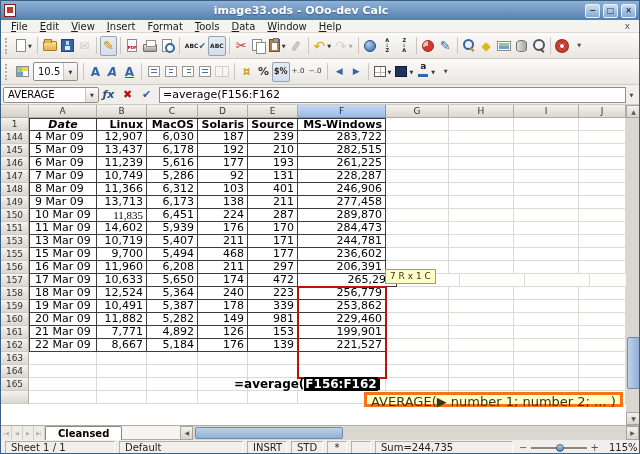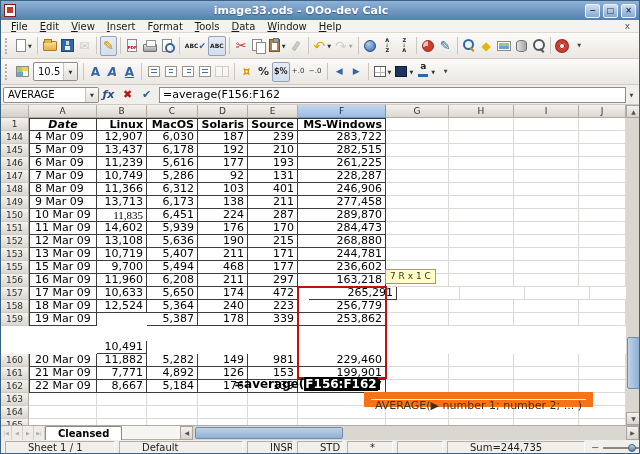--- a/index.html
+++ b/index.html
@@ -133,21 +133,21 @@
 
   .redbox { position:absolute; left:296px; top:181px; width:90px; height:93px;
     border:2px solid #c01010; pointer-events:none; }
   .tip7 { position:absolute; left:384px; top:164px; height:15px; background:#ffffc8;
     border:1px solid #a79e58; font-size:9px; line-height:12px; padding:0 4px; color:#3a3418; white-space:nowrap; }
   .editline { position:absolute; left:233px; top:273px; height:13px; font-size:12px; line-height:13px;
     font-weight:bold; white-space:nowrap; }
   .editline .sel { background:#000; color:#fff; padding:0 1px; }
   .editline .caret { display:inline-block; width:2px; height:11px; background:#000; vertical-align:middle; }
   .functip { position:absolute; left:363px; top:287px; height:15px; background:#ffffc8;
-    border:7px solid #f97316; font-size:11px; line-height:13px; padding:0 4px; color:#3a3418; white-space:nowrap; }
+    border:3px solid #f97316; font-size:13px; line-height:13px; padding:0 4px; color:#3a3418; white-space:nowrap; }
 
   
   .vscroll { position:absolute; top:104px; left:625px; width:15px; height:320px; background:#dad6d0; }
   .sbtn { position:absolute; width:15px; height:13px; background:linear-gradient(#f4f2ee,#d8d4cd);
     border:1px solid #aaa49c; font-size:6px; line-height:11px; text-align:center; color:#555; }
   .vthumb { position:absolute; left:1px; width:13px; top:232px; height:52px; border:1px solid #6f8cab;
     border-radius:2px; background:linear-gradient(90deg,#bed1e8,#8fb0d4); }
   .tabrow { position:absolute; top:424px; left:0; right:0; height:15px; background:#e6e2dc;
     border-top:1px solid #b1aca4; display:flex; align-items:stretch; font-size:10px; }
   .tnav { width:11px; text-align:center; font-size:5px; line-height:14px; color:#b0aaa2;
@@ -158,21 +158,21 @@
   .hscroll { position:relative; flex:1; background:#dad6d0; }
   .hthumb { position:absolute; top:1px; height:12px; left:15px; width:148px; border:1px solid #6f8cab;
     border-radius:2px; background:linear-gradient(#bed1e8,#8fb0d4); }
   .harrow { position:absolute; top:0; width:13px; height:14px; background:linear-gradient(#f4f2ee,#d8d4cd);
     border:1px solid #aaa49c; font-size:6px; line-height:12px; text-align:center; color:#555; }
 
   
   .statusbar { position:absolute; top:439px; left:0; right:0; height:15px; background:#f1efec;
     display:flex; align-items:center; font-size:10px; color:#222; }
   .spanel { height:13px; line-height:11px; border:1px solid; border-color:#b5afa7 #fdfdfc #fdfdfc #b5afa7;
-    margin-left:4px; padding:0 22px; white-space:nowrap; overflow:hidden; flex:none; }
+    margin-left:4px; padding:0 5px; white-space:nowrap; overflow:hidden; flex:none; }
   .zoomslider { display:flex; align-items:center; flex:none; margin-left:6px; width:80px; }
   .zoomslider .track { flex:1; height:2px; background:#8d867d; margin:0 4px; position:relative; }
   .zoomslider .knob { position:absolute; left:45%; top:-3px; width:8px; height:8px; border-radius:50%;
     background:linear-gradient(#bed1e8,#5480ae); border:1px solid #3c5f84; }
   .zs { font-size:10px; color:#555; line-height:10px; }
 </style>
 </head>
 <body>
 
 <div class="window">
@@ -520,33 +520,20 @@
           <span class="c tb num" style="width: 51px;">5,939</span>
           <span class="c tb num" style="width: 50px;">176</span>
           <span class="c tb num" style="width: 50px;">170</span>
           <span class="c tb num" style="width: 88px;">284,473</span>
           <span class="c" style="width: 63px;"></span>
           <span class="c" style="width: 65px;"></span>
           <span class="c" style="width: 65px;"></span>
           <span class="c" style="width: 47px;"></span>
         </div>
         <div class="grow">
-          <span class="grh">152</span>
-          <span class="c tb tbl date" style="width: 68px;">12 Mar 09</span>
-          <span class="c tb num" style="width: 50px;">13,108</span>
-          <span class="c tb num" style="width: 51px;">5,636</span>
-          <span class="c tb num" style="width: 50px;">190</span>
-          <span class="c tb num" style="width: 50px;">215</span>
-          <span class="c tb num" style="width: 88px;">268,880</span>
-          <span class="c" style="width: 63px;"></span>
-          <span class="c" style="width: 65px;"></span>
-          <span class="c" style="width: 65px;"></span>
-          <span class="c" style="width: 47px;"></span>
-        </div>
-        <div class="grow">
           <span class="grh">153</span>
           <span class="c tb tbl date" style="width: 68px;">13 Mar 09</span>
           <span class="c tb num" style="width: 50px;">10,719</span>
           <span class="c tb num" style="width: 51px;">5,407</span>
           <span class="c tb num" style="width: 50px;">211</span>
           <span class="c tb num" style="width: 50px;">171</span>
           <span class="c tb num" style="width: 88px;">244,781</span>
           <span class="c" style="width: 63px;"></span>
           <span class="c" style="width: 65px;"></span>
           <span class="c" style="width: 65px;"></span>
@@ -565,21 +552,21 @@
           <span class="c" style="width: 65px;"></span>
           <span class="c" style="width: 47px;"></span>
         </div>
         <div class="grow">
           <span class="grh">156</span>
           <span class="c tb tbl date" style="width: 68px;">16 Mar 09</span>
           <span class="c tb num" style="width: 50px;">11,960</span>
           <span class="c tb num" style="width: 51px;">6,208</span>
           <span class="c tb num" style="width: 50px;">211</span>
           <span class="c tb num" style="width: 50px;">297</span>
-          <span class="c tb num" style="width: 88px;">163,218</span>
+          <span class="c tb num" style="width: 88px;">206,391</span>
           <span class="c" style="width: 63px;"></span>
           <span class="c" style="width: 65px;"></span>
           <span class="c" style="width: 65px;"></span>
           <span class="c" style="width: 47px;"></span>
         </div>
         <div class="grow">
           <span class="grh">157</span>
           <span class="c tb tbl date" style="width: 68px;">17 Mar 09</span>
           <span class="c tb num" style="width: 50px;">10,633</span>
           <span class="c tb num" style="width: 51px;">5,650</span>
@@ -600,21 +587,21 @@
           <span class="c tb num" style="width: 50px;">223</span>
           <span class="c tb num" style="width: 88px;">256,779</span>
           <span class="c" style="width: 63px;"></span>
           <span class="c" style="width: 65px;"></span>
           <span class="c" style="width: 65px;"></span>
           <span class="c" style="width: 47px;"></span>
         </div>
         <div class="grow">
           <span class="grh">159</span>
           <span class="c tb tbl date" style="width: 68px;">19 Mar 09</span>
-          <span class="c tb num" style="width: 50px; margin-top: 28px;">10,491</span>
+          <span class="c tb num" style="width: 50px;">10,491</span>
           <span class="c tb num" style="width: 51px;">5,387</span>
           <span class="c tb num" style="width: 50px;">178</span>
           <span class="c tb num" style="width: 50px;">339</span>
           <span class="c tb num" style="width: 88px;">253,862</span>
           <span class="c" style="width: 63px;"></span>
           <span class="c" style="width: 65px;"></span>
           <span class="c" style="width: 65px;"></span>
           <span class="c" style="width: 47px;"></span>
         </div>
         <div class="grow">

